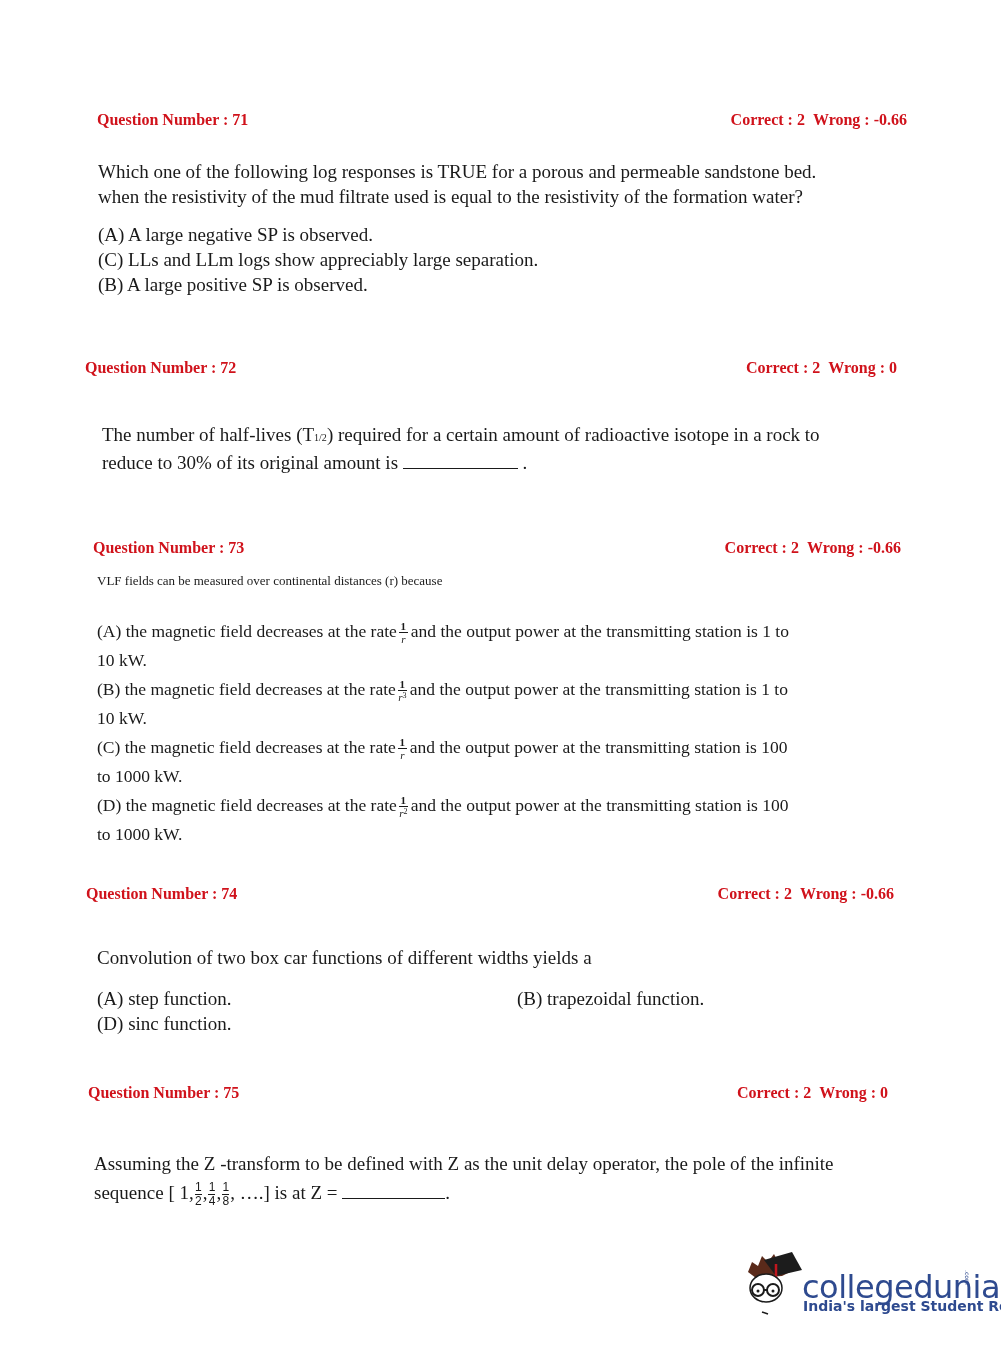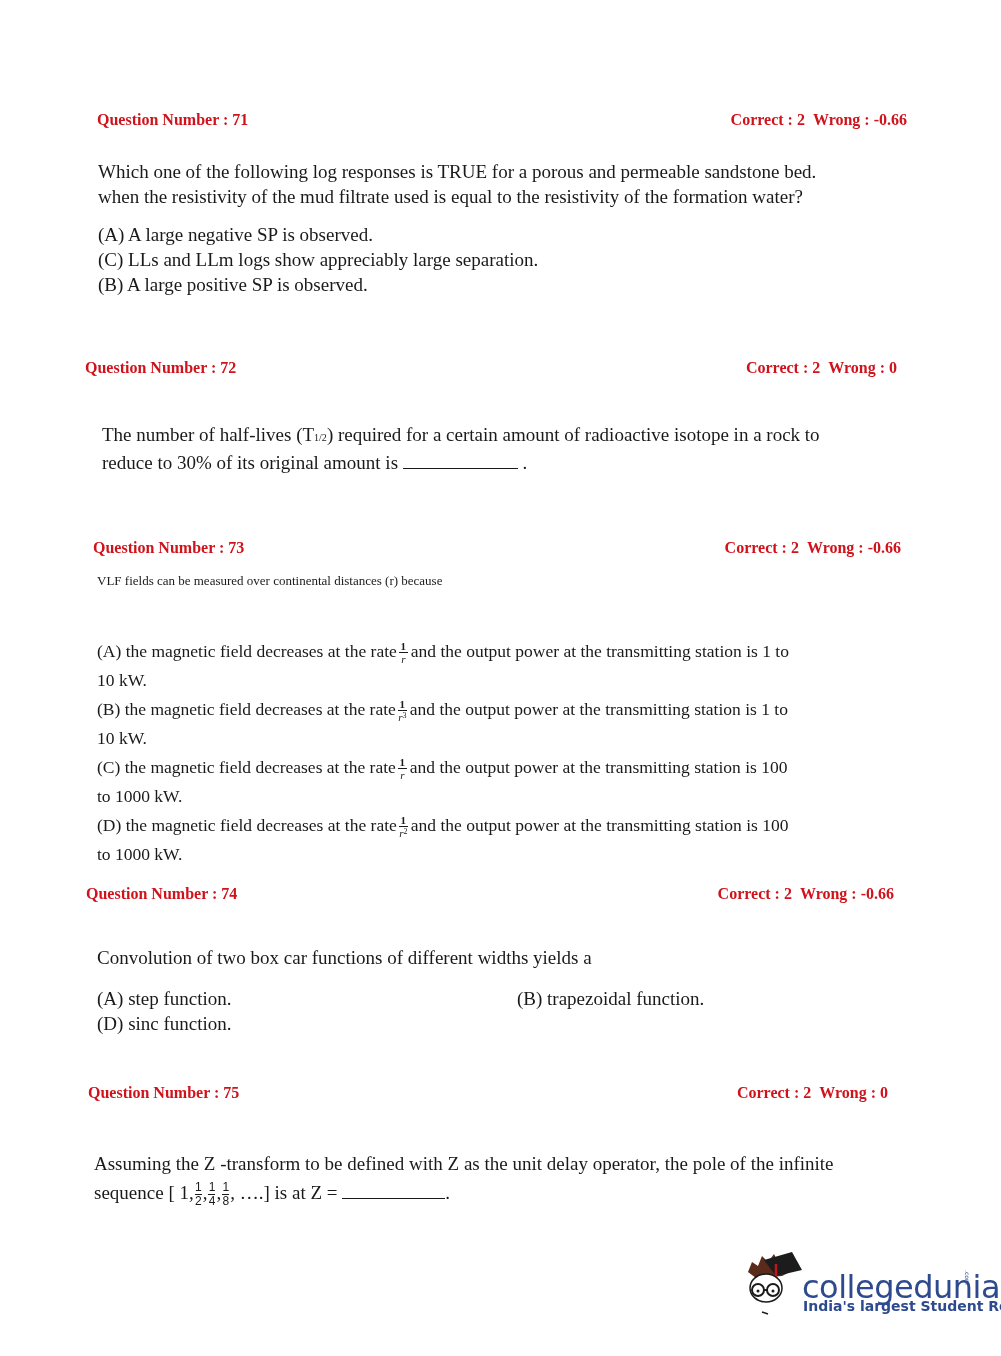--- a/index.html
+++ b/index.html
@@ -6,21 +6,21 @@
     html, body { width: 1001px; height: 1356px; background: #ffffff; overflow: hidden; }
     body { position: relative; font-family: "Liberation Serif", "DejaVu Serif", serif; color: #1a1a1a; }
 
     .q-head { position: absolute; display: flex; justify-content: space-between; align-items: baseline;
       color: #d0121b; font-weight: bold; font-size: 16px; letter-spacing: 0; }
     .q-head .marks span { margin-left: 0; }
     .marks .gap { display: inline-block; width: 8px; }
 
     .para { position: absolute; font-size: 19px; line-height: 25px; }
     .opt { display: block; }
-    .lh-tall { line-height: 29px; margin-top: 20px; }
+    .lh-tall { line-height: 29px; }
 
     .frac { display: inline-flex; flex-direction: column; align-items: center; vertical-align: middle;
       font-size: 11px; line-height: 10px; margin: 0 3px 0 2px; font-style: italic; }
     .frac .num { font-style: normal; font-weight: bold; }
     .frac .bar { width: 9px; border-top: 1px solid #1a1a1a; margin: 1px 0; }
     .frac .den sup { font-size: 8px; font-style: normal; vertical-align: top; line-height: 8px; }
 
     .frac2 { display: inline-flex; flex-direction: column; align-items: center; vertical-align: middle;
       font-size: 12px; line-height: 11px; margin: 0 1px; font-family: "Liberation Sans", sans-serif; }
     .frac2 .bar { width: 7px; border-top: 1px solid #1a1a1a; margin: 1px 0; }

